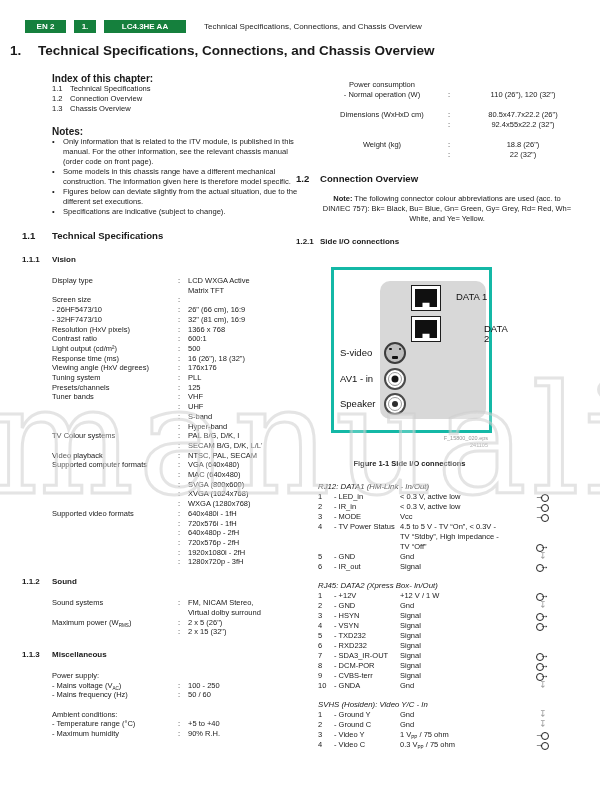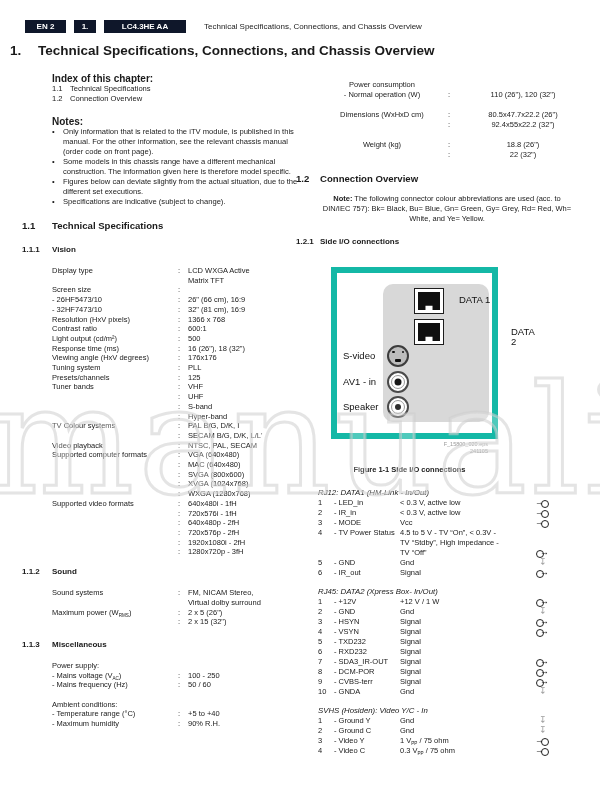--- a/index.html
+++ b/index.html
@@ -4,21 +4,21 @@
 <style>
   html,body{margin:0;padding:0;background:#888;}
   .page{position:relative;width:600px;height:806px;background:#fff;overflow:hidden;
         font-family:"Liberation Sans","DejaVu Sans",sans-serif;color:#1a1a1a;}
   
   .watermark{position:absolute;left:-10px;top:352px;font-family:"DejaVu Serif",serif;
     font-size:152px;letter-spacing:4px;color:rgba(255,255,255,0.25);
     -webkit-text-stroke:3px rgba(205,205,205,0.55);z-index:6;pointer-events:none;white-space:nowrap;}
   
   .hdr{position:absolute;left:25px;top:20px;display:flex;align-items:center;z-index:2;}
-  .badge{background:#0f172a;color:#fff;font-weight:bold;font-size:8px;line-height:13px;
+  .badge{background:#15803d;color:#fff;font-weight:bold;font-size:8px;line-height:13px;
          text-align:center;margin-right:8px;}
   .badge.b1{width:41px;} .badge.b2{width:22px;} .badge.b3{width:82px;margin-right:18px;}
   .hdr-title{font-size:8px;color:#222;}
   .h1{position:absolute;left:10px;top:43px;display:flex;font-weight:bold;font-size:13.5px;z-index:2;}
   .h1 .num{width:28px;}
   
   .col{position:absolute;z-index:2;}
   .col-left{left:22px;top:74px;width:276px;}
   .col-right{left:296px;top:76px;width:296px;}
   .indent{margin-left:30px;}
@@ -44,21 +44,21 @@
   .sr-value{flex:1;}
   .col-right .sr-label{width:124px;}
   .power{margin-top:4px;}
   .power .spec-row{line-height:10px;min-height:10px;}
   sub{font-size:4.6px;vertical-align:-1.5px;line-height:0;}
   
   .notepara{margin-top:9px;font-size:7.5px;line-height:10px;width:254px;}
   .notepara .b{font-weight:bold;}
   
   .figwrap{margin-top:20px;margin-left:35px;width:157px;}
-  .figbox{position:relative;width:155px;height:160px;border:6px solid #14b8a6;background:#fff;}
+  .figbox{position:relative;width:155px;height:160px;border:3px solid #14b8a6;background:#fff;}
   .panel{position:absolute;left:46px;top:11px;width:106px;height:138px;background:#d8d8d8;border-radius:10px;}
   .jack{position:absolute;width:28px;height:24px;background:#fff;border:1.5px solid #1d1d1d;}
   .jack .plug{position:absolute;left:3px;top:3px;right:3px;bottom:3px;background:#101010;
     clip-path:polygon(0 0,100% 0,100% 100%,66% 100%,66% 76%,34% 76%,34% 100%,0 100%);}
   .jack.j1{left:77px;top:15px;} .jack.j2{left:77px;top:46px;}
   .figlabel{position:absolute;font-size:9.5px;line-height:10px;color:#111;}
   .svideo{position:absolute;left:50px;top:72px;width:18px;height:18px;border-radius:50%;
     background:#bdbdbd;border:2.5px solid #3c3c3c;}
   .svideo i{position:absolute;border-radius:50%;background:#111;width:2.5px;height:2.5px;}
   .svideo .p1{left:3px;top:3.5px;} .svideo .p2{right:3px;top:3.5px;}
@@ -115,20 +115,24 @@
           <div class="idx-item">
             <span class="n">1.1</span>
             <span>Technical Specifications</span>
           </div>
 
           <div class="idx-item">
             <span class="n">1.2</span>
             <span>Connection Overview</span>
           </div>
 
+          <div class="idx-item">
+            <span class="n">1.3</span>
+            <span>Chassis Overview</span>
+          </div>
 
       </div>
     </div>
 
     <div class="notes indent">
       <div class="blocktitle">Notes:</div>
       <div>
 
           <div class="note-item">
             <span class="t">Only information that is related to the iTV module, is published in this manual. For the other information, see the relevant chassis manual (order code on front page).</span>
@@ -495,21 +499,21 @@
     <div class="figwrap">
       <div class="figbox">
         <div class="panel"></div>
         <div class="jack j1">
             <div class="plug"></div>
           </div>
         <div class="jack j2">
             <div class="plug"></div>
           </div>
         <div class="figlabel" style="left:122px;top:22px;">DATA 1</div>
-        <div class="figlabel" style="left:134px;top:54px;padding-left:40px;">DATA 2</div>
+        <div class="figlabel" style="left:110px;top:54px;padding-left:40px;">DATA 2</div>
         <div class="svideo">
           <i class="p1"></i>
             <i class="p2"></i>
             <span class="slot"></span>
         </div>
         <div class="rca av1"></div>
         <div class="rca spk"></div>
         <div class="figlabel" style="left:6px;top:78px;">S-video</div>
         <div class="figlabel" style="left:6px;top:104px;">AV1 - in</div>
         <div class="figlabel" style="left:6px;top:129px;">Speaker</div>

